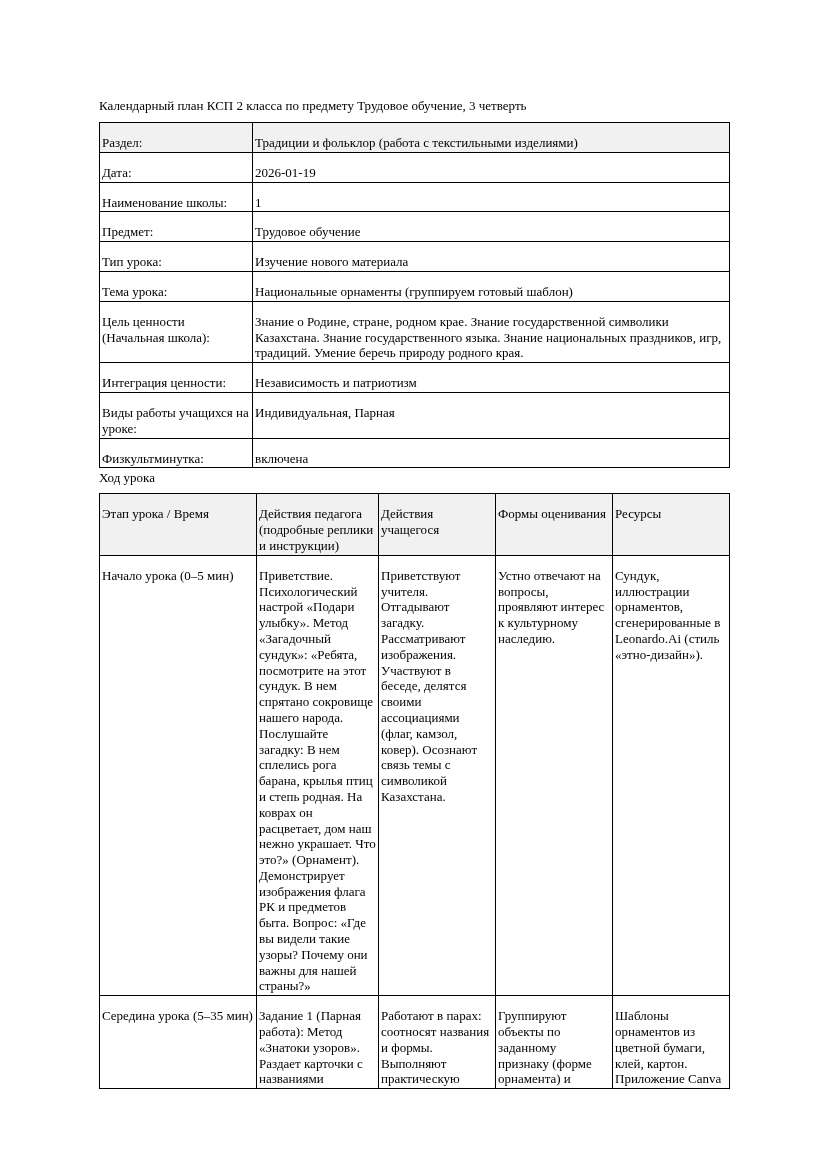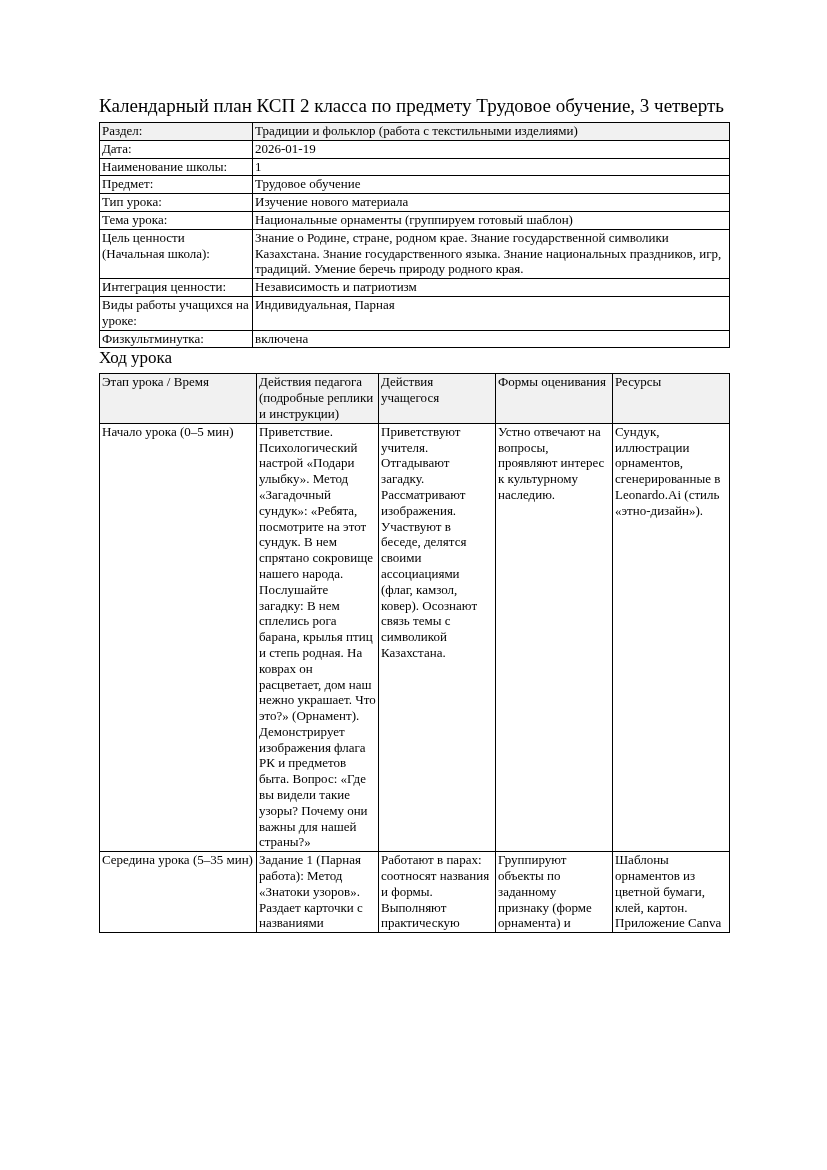--- a/index.html
+++ b/index.html
@@ -15,45 +15,45 @@
     position: relative;
     overflow: hidden;
   }
   .page {
     position: absolute;
     left: 99px;
     top: 97px;
     width: 630px;
   }
   .doc-title {
-    font-size: 19px;
+    font-size: 13px;
     line-height: 17px;
     margin: 0 0 8px 0;
     font-weight: normal;
   }
   table {
     border-collapse: collapse;
     table-layout: fixed;
     width: 630px;
     font-size: 13px;
   }
   td, th {
     border: 1px solid #000000;
     vertical-align: top;
     text-align: left;
-    padding: 0 2px 1px 2px;
+    padding: 12px 2px 1px 2px;
     line-height: 15.8px;
     font-weight: normal;
     word-wrap: break-word;
   }
   .shade {
     background: #f1f1f1;
   }
   .section-heading {
-    font-size: 17px;
+    font-size: 13px;
     line-height: 16px;
     margin: 2px 0 7px 0;
   }
 </style>
 </head>
 <body>
 
 <div class="page">
 
   <p class="doc-title">Календарный план КСП 2 класса по предмету Трудовое обучение, 3 четверть</p>

